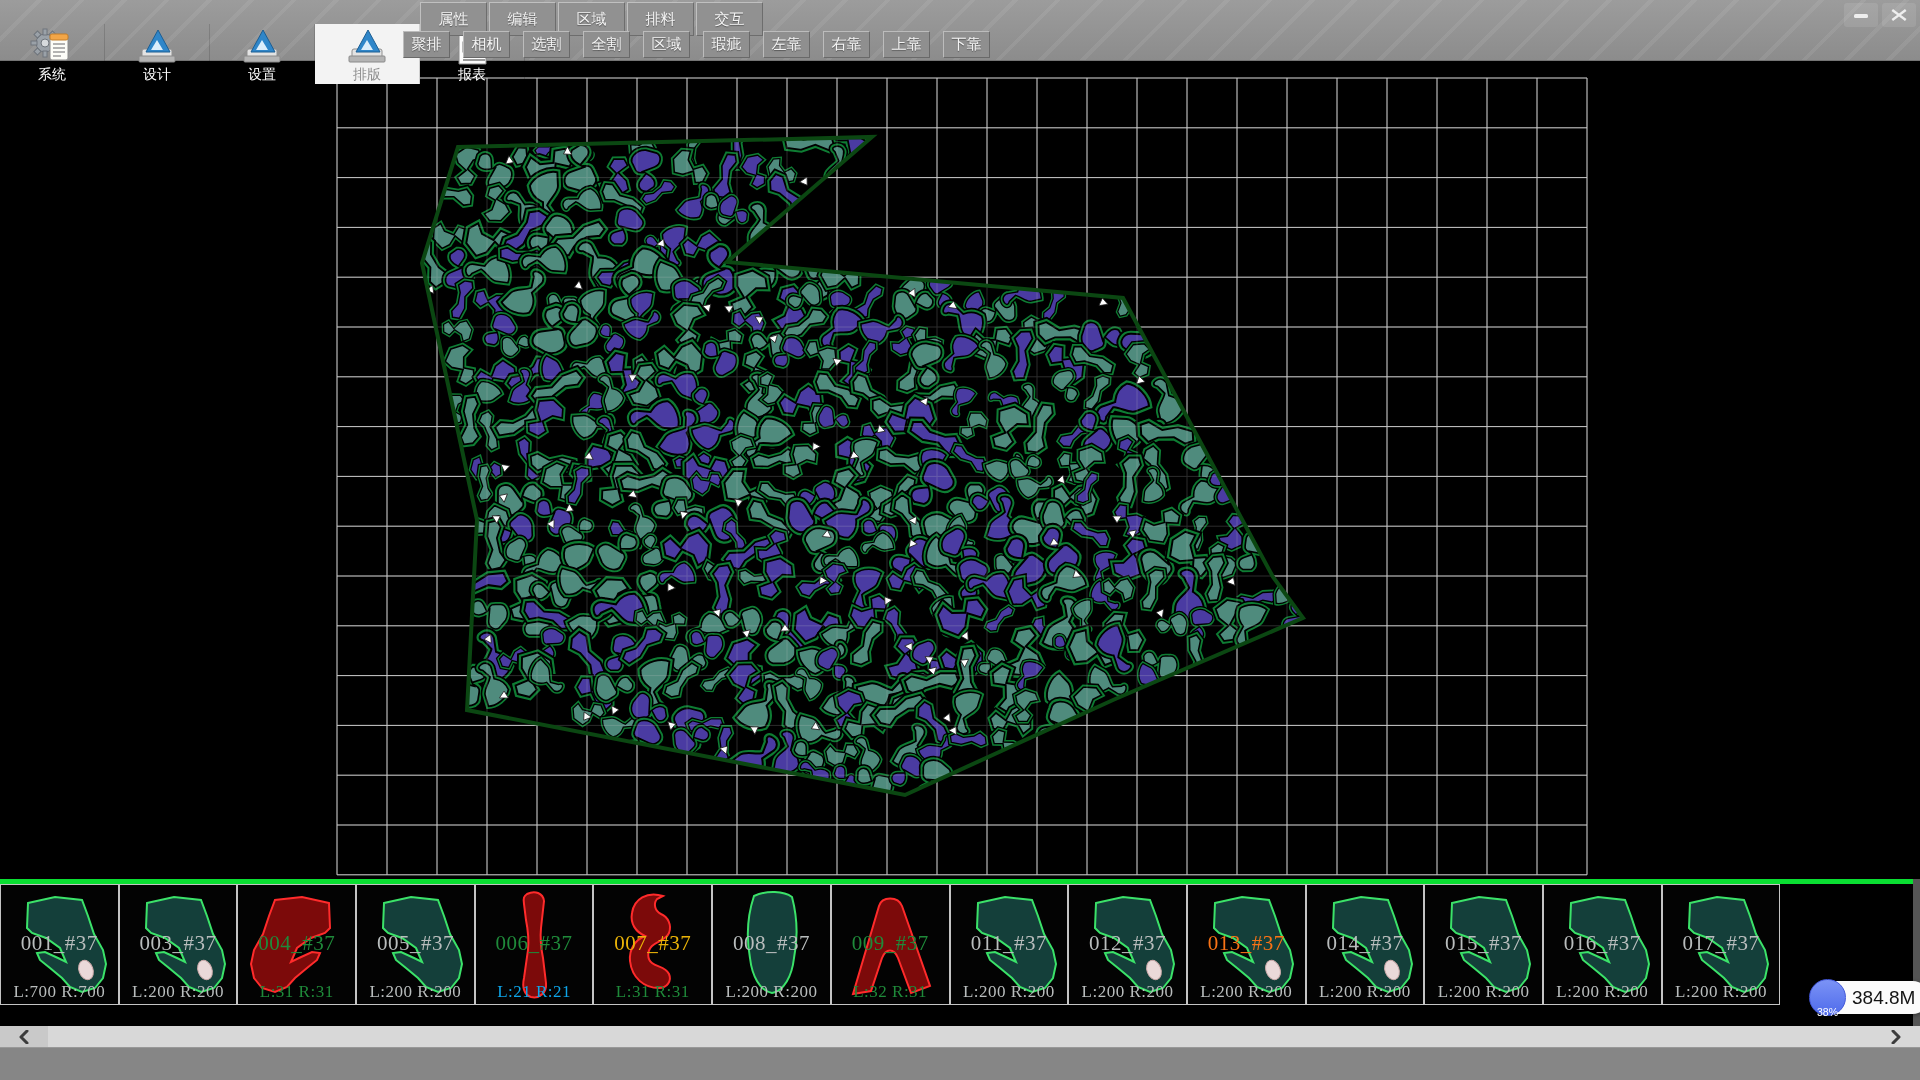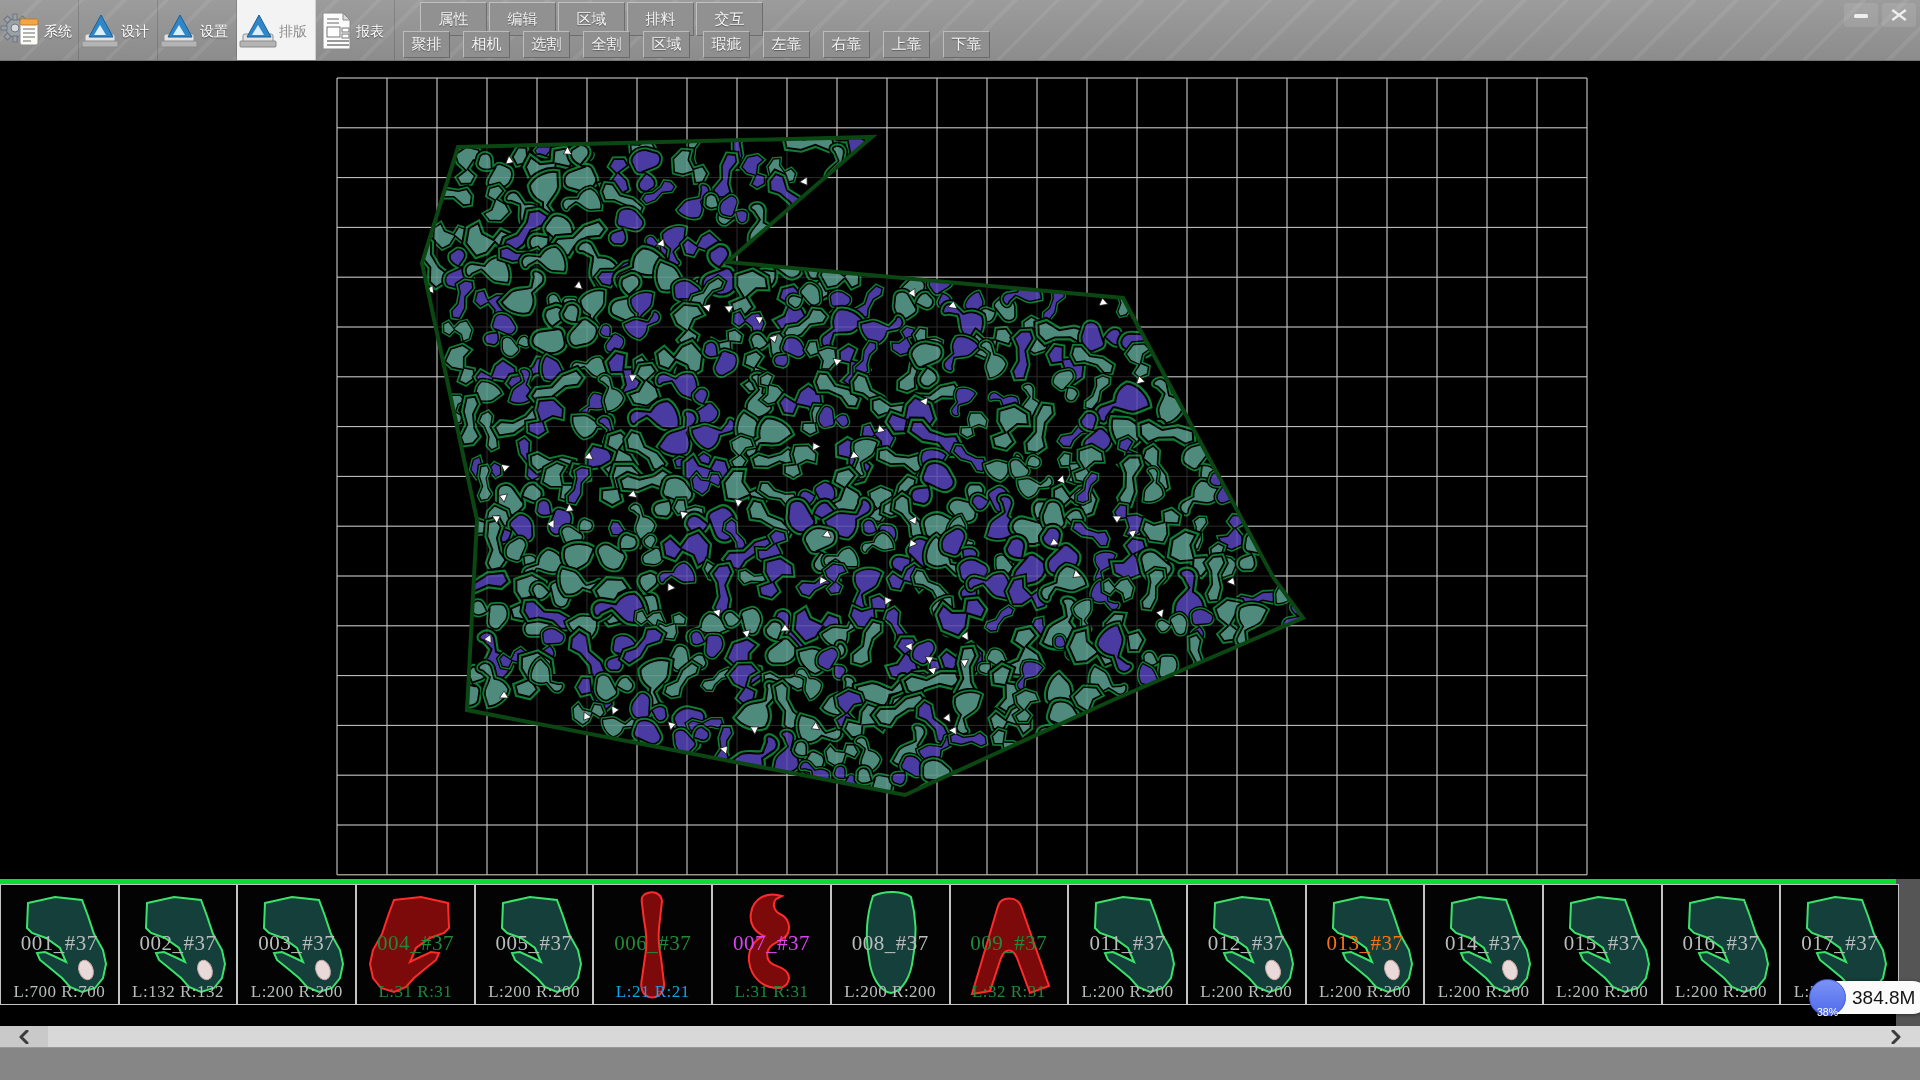--- a/index.html
+++ b/index.html
@@ -8,23 +8,23 @@
        -webkit-font-smoothing:antialiased;}
 
   
   .toolbar{position:absolute;left:0;top:0;width:1920px;height:60px;
     background:linear-gradient(180deg,#9c9c9c,#8c8c8c);
     border-bottom:1px solid #747474;z-index:30;}
   .toolbar::before{content:"";position:absolute;inset:0;
     background:repeating-linear-gradient(135deg,transparent 0 26px,rgba(255,255,255,.07) 26px 30px);
     pointer-events:none;}
   .modebar{position:absolute;left:0;top:0;height:60px;display:flex;}
-  .mode-btn{width:79px;height:60px;display:flex;flex-direction:row;align-items:center;
+  .mode-btn{width:105px;height:60px;display:flex;flex-direction:column;align-items:center;
     justify-content:flex-start;padding-top:2px;box-sizing:border-box;cursor:default;
-    border-right:1px solid rgba(0,0,0,.14);}
+    border-right:1px solid rgba(0,0,0,.14);margin-top:24px;}
   .mode-btn .ic{height:40px;display:flex;align-items:center;justify-content:center;}
   .mode-btn .lbl{font-size:14px;color:#ffffff;text-shadow:0 1px 1px rgba(0,0,0,.45);line-height:16px;}
   .mode-btn.active{background:#f3f3f3;}
   .mode-btn.active .lbl{color:#8e8e8e;text-shadow:none;}
 
   .menu-tabs{position:absolute;left:420px;top:2px;display:flex;gap:2px;}
   .menu-tab{width:67px;height:34px;display:flex;align-items:center;justify-content:center;
     background:#919191;border:1px solid;border-color:#c0c0c0 #6d6d6d #6d6d6d #c0c0c0;
     color:#f4f4f4;font-size:15px;text-shadow:0 1px 1px rgba(0,0,0,.4);box-sizing:border-box;}
   .tool-row{position:absolute;left:403px;top:31px;display:flex;gap:13px;}
@@ -33,21 +33,21 @@
     color:#f4f4f4;font-size:15px;text-shadow:0 1px 1px rgba(0,0,0,.4);box-sizing:border-box;}
 
   .win-controls{position:absolute;right:4px;top:3px;display:flex;gap:4px;}
   .win-btn{width:34px;height:24px;display:flex;align-items:center;justify-content:center;
     border-radius:3px;background:rgba(255,255,255,.10);}
 
   
   .canvas-wrap{position:absolute;left:0;top:60px;width:1920px;height:819px;background:#000;}
 
   
-  .thumbstrip{position:absolute;left:0;top:879px;width:1896px;height:147px;background:#000;}
+  .thumbstrip{position:absolute;left:0;top:879px;width:1896px;height:147px;background:#000;padding-left:17px;}
   .green-sep{position:absolute;left:0;top:0;width:100%;height:5px;}
   .cells{position:absolute;left:0;top:5px;height:121px;display:flex;width:2040px;}
   .cell{flex:0 0 118.7px;width:118.7px;height:121px;box-sizing:border-box;
     border:1px solid #c4c4c4;background:#030303;position:relative;overflow:hidden;}
   .cell svg.thumb{position:absolute;left:9px;top:3px;}
   .cell .cell-id{position:absolute;left:0;top:46px;width:100%;text-align:center;
     font-family:"Liberation Serif","DejaVu Serif",serif;font-size:21px;letter-spacing:.5px;}
   .cell .cell-meta{position:absolute;left:0;bottom:2px;width:100%;text-align:center;
     font-family:"Liberation Serif","DejaVu Serif",serif;font-size:17px;letter-spacing:.5px;}
 
@@ -1140,30 +1140,20 @@
      <div class="cell-id" style="color:#b9bdbd">001_#37</div>
      <div class="cell-meta" style="color:#b9bdbd">L:700 R:700</div>
       </div>
       <div class="cell">
         <svg class="thumb" width="100" height="115" viewBox="0 0 100 115">
        <g>
             <path d="M18,15 L45,9 L72,12 L78,28 L84,46 L93,62 L96,76 L93,90 L85,100 L72,104 L60,99 L52,90 L40,80 L30,72 L27,65 L35,64 L48,70 L56,74 L50,60 L36,50 L22,45 L17,40 Z" fill="#143f3a" stroke="#3be269" stroke-width="2"></path>
             <ellipse cx="76" cy="82" rx="7" ry="10" transform="rotate(-20 76 82)" fill="#ead9d9" stroke="#caa" stroke-width="1"></ellipse>
           </g>
      </svg>
-     <div class="cell-id" style="color:#b9bdbd">002_#37</div>
-     <div class="cell-meta" style="color:#b9bdbd">L:132 R:132</div>
-      </div>
-      <div class="cell">
-        <svg class="thumb" width="100" height="115" viewBox="0 0 100 115">
-       <g>
-            <path d="M18,15 L45,9 L72,12 L78,28 L84,46 L93,62 L96,76 L93,90 L85,100 L72,104 L60,99 L52,90 L40,80 L30,72 L27,65 L35,64 L48,70 L56,74 L50,60 L36,50 L22,45 L17,40 Z" fill="#143f3a" stroke="#3be269" stroke-width="2"></path>
-            <ellipse cx="76" cy="82" rx="7" ry="10" transform="rotate(-20 76 82)" fill="#ead9d9" stroke="#caa" stroke-width="1"></ellipse>
-          </g>
-     </svg>
      <div class="cell-id" style="color:#b9bdbd">003_#37</div>
      <div class="cell-meta" style="color:#b9bdbd">L:200 R:200</div>
       </div>
       <div class="cell">
         <svg class="thumb" width="100" height="115" viewBox="0 0 100 115">
        <g transform="translate(100,0) scale(-1,1)">
             <path d="M18,15 L45,9 L72,12 L78,28 L84,46 L93,62 L96,76 L93,90 L85,100 L72,104 L60,99 L52,90 L40,80 L30,72 L27,65 L35,64 L48,70 L56,74 L50,60 L36,50 L22,45 L17,40 Z" fill="#7c0a0a" stroke="#ff2b2b" stroke-width="2"></path>
           </g>
      </svg>
      <div class="cell-id" style="color:#1f8a3a">004_#37</div>
@@ -1186,21 +1176,21 @@
      </svg>
      <div class="cell-id" style="color:#1f8a3a">006_#37</div>
      <div class="cell-meta" style="color:#0ea5e9">L:21 R:21</div>
       </div>
       <div class="cell">
         <svg class="thumb" width="100" height="115" viewBox="0 0 100 115">
        <g>
             <path d="M60,8 C44,3 31,11 29,25 C27,36 33,44 42,48 C32,52 26,61 27,73 C29,90 41,100 56,100 C64,100 69,93 66,86 C63,79 54,79 49,75 C44,71 44,63 49,58 C54,53 63,52 66,45 C69,37 65,29 58,26 C52,23 50,16 54,11 Z" fill="#7c0a0a" stroke="#ff2b2b" stroke-width="2"></path>
           </g>
      </svg>
-     <div class="cell-id" style="color:#d946ef">007_#37</div>
+     <div class="cell-id" style="color:#eab308">007_#37</div>
      <div class="cell-meta" style="color:#1f8a3a">L:31 R:31</div>
       </div>
       <div class="cell">
         <svg class="thumb" width="100" height="115" viewBox="0 0 100 115">
        <g>
             <path d="M32,8 C45,2 62,3 70,9 C75,28 76,50 72,70 C70,88 62,103 50,105 C38,103 30,88 28,70 C24,48 26,26 32,8 Z" fill="#143f3a" stroke="#3be269" stroke-width="2"></path>
           </g>
      </svg>
      <div class="cell-id" style="color:#b9bdbd">008_#37</div>
      <div class="cell-meta" style="color:#b9bdbd">L:200 R:200</div>

